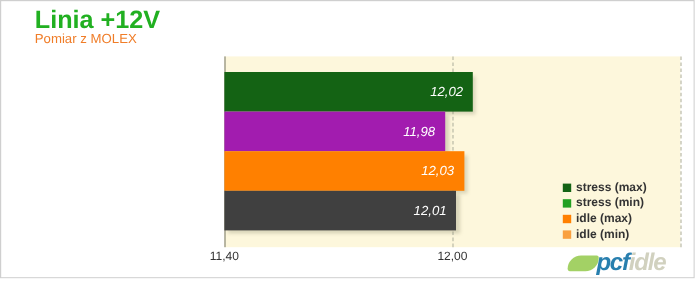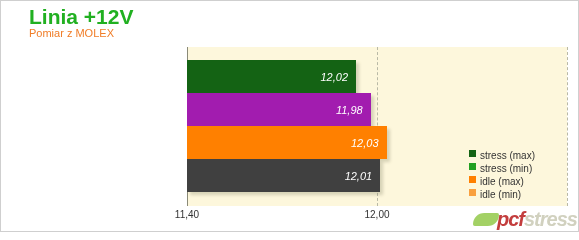--- a/index.html
+++ b/index.html
@@ -105,23 +105,24 @@
   }
 
   
   #legend {
     position: absolute;
     left: 468px;
     top: 149px;
   }
   .legend-row {
     display: flex;
-    align-items: flex-start;
+    align-items: center;
     height: 12px;
     margin-bottom: 1px;
+    font-weight: bold;
   }
   .legend-swatch {
     width: 7px;
     height: 7px;
     margin-right: 4px;
     flex: 0 0 auto;
   }
   .legend-text {
     font-size: 10px;
     color: #333333;
@@ -140,21 +141,21 @@
   #watermark-text {
     position: absolute;
     left: 24px;
     top: 2px;
     font-size: 20px;
     font-weight: bold;
     font-style: italic;
     letter-spacing: -1px;
     line-height: 22px;
   }
-  .wm-a { color: #b91c1c; opacity: 0.85; }
+  .wm-a { color: #0369a1; opacity: 0.85; }
   .wm-b { color: #c9c9b4; opacity: 0.85; }
   #watermark-leaf {
     position: absolute;
     left: 0px;
     top: 7px;
     width: 26px;
     height: 13px;
     background: #8cc63f;
     opacity: 0.8;
     border-radius: 13px 2px 13px 2px;
@@ -171,21 +172,21 @@
   </div>
 
   <div id="plot-area"></div>
   <div id="axis-line-y"></div>
 
   <div id="gridlines" style="position: absolute; left: 186px; top: 46px; width: 380px; height: 159px;">
       <div class="gridline" style="left: 190px; top: 0px;"></div>
       <div class="gridline" style="left: 380px; top: 0px;"></div>
     </div>
   <div id="bars-layer" style="position: absolute; left: 186px; top: 59px;">
-      <div class="bar" style="top: 0px; width: 169px; background: rgb(20, 99, 20);">
+      <div class="bar" style="top: 0px; width: 207px; background: rgb(20, 99, 20);">
         <span class="bar-label">12,02</span>
       </div>
       <div class="bar" style="top: 33px; width: 183.667px; background: #a21caf;">
         <span class="bar-label">11,98</span>
       </div>
       <div class="bar" style="top: 66px; width: 199.5px; background: rgb(255, 128, 0); padding-left: 36px;">
         <span class="bar-label">12,03</span>
       </div>
       <div class="bar" style="top: 99px; width: 193.167px; background: #404040;">
         <span class="bar-label">12,01</span>
@@ -213,17 +214,17 @@
       </div>
       <div class="legend-row">
         <span class="legend-swatch" style="background: rgb(249, 160, 63);"></span>
         <span class="legend-text">idle (min)</span>
       </div>
     </div>
 
   <div id="watermark">
     <div id="watermark-leaf"></div>
     <div id="watermark-text">
-      <span class="wm-a">pcf</span><span class="wm-b">stress</span>
+      <span class="wm-a">pcf</span><span class="wm-b">idle</span>
     </div>
   </div>
 
 </div>
 
 </body></html>

